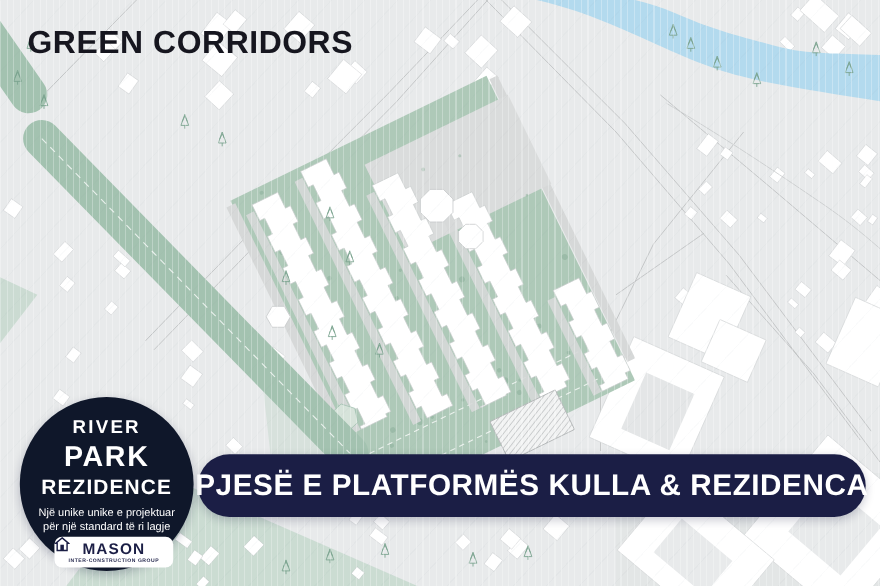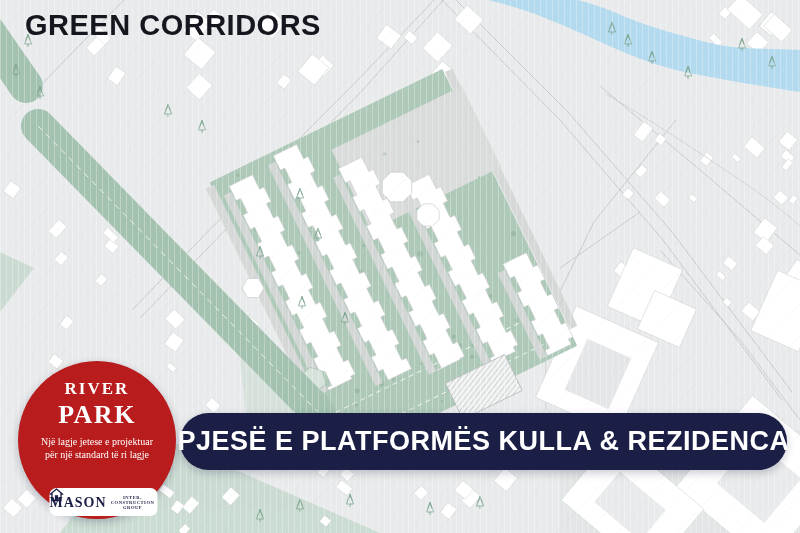--- a/index.html
+++ b/index.html
@@ -8,37 +8,37 @@
     font-family:"Liberation Sans",sans-serif;background:#e8eaeb;
   }
   .stage svg{position:absolute;left:0;top:0;z-index:1;}
   .texture{
     position:absolute;inset:0;z-index:3;pointer-events:none;opacity:.55;
     background-image:
       repeating-linear-gradient(90deg, rgba(255,255,255,.5) 0 1px, rgba(255,255,255,0) 1px 6px),
       repeating-linear-gradient(133deg, rgba(130,140,146,.07) 0 1px, rgba(255,255,255,0) 1px 22px);
   }
   .title{
-    position:absolute;left:25px;top:9px;z-index:4;
+    position:absolute;left:25px;top:23px;z-index:4;
     font-size:29px;font-weight:700;letter-spacing:.5px;color:#16161f;white-space:nowrap;text-align:center;
   }
   .badge{
     position:absolute;left:18px;top:361px;width:158px;height:158px;border-radius:50%;
     z-index:6;color:#fff;text-align:center;
     box-shadow:0 3px 9px rgba(15,20,55,.25);
   }
   .badge .stack{padding-top:19px;line-height:1;}
   .badge .l1{font-size:17px;font-weight:700;letter-spacing:2px;}
   .badge .l2{font-size:26px;font-weight:700;letter-spacing:1.5px;margin-top:5px;}
   .badge .l3{font-size:19px;font-weight:700;letter-spacing:1px;margin-top:6px;}
   .badge .tag{font-size:10px;line-height:13px;margin-top:7px;font-weight:400;}
   .plate{
     position:absolute;bottom:3px;left:50%;transform:translateX(-44%);
     width:108px;height:28px;background:#fff;border-radius:7px;
-    display:flex;align-items:center;justify-content:center;gap:1px;
+    display:flex;flex-direction:column;align-items:center;justify-content:center;gap:1px;
   }
   .plate .row{display:flex;align-items:center;gap:3px;}
   .plate .mname{font-size:14px;font-weight:700;letter-spacing:1px;line-height:13px;}
   .plate .msub{font-size:4.6px;letter-spacing:.5px;font-weight:700;line-height:5px;}
   .banner{
     position:absolute;left:180px;top:413px;width:607px;height:57px;border-radius:29px;
     z-index:5;display:flex;align-items:center;justify-content:center;
     color:#fff;font-size:27px;font-weight:700;letter-spacing:.5px;white-space:nowrap;
     box-shadow:0 3px 9px rgba(15,20,55,.22);
     text-align:center;
@@ -353,26 +353,27 @@
         <path d="M476.5,506 L480,496 L483.5,506 Z"></path>
         <path d="M477.7,502.5 L480,497.5 L482.3,502.5"></path>
         <line x1="480" y1="506" x2="480" y2="509"></line>
       </g>
     </svg>
 
   <div class="texture"></div>
 
   <div class="title" style="color: rgb(22, 22, 31);">GREEN CORRIDORS</div>
 
-  <div class="badge" style="background: #b91c1c; font-family: Liberation Serif, serif;">
+  <div class="badge" style="background: #0f172a;">
     <div class="stack">
       <div class="l1">RIVER</div>
       <div class="l2">PARK</div>
+      <div class="l3">REZIDENCE</div>
       <div class="tag">
-        <div>Një lagje jetese e projektuar</div>
+        <div>Një unike unike e projektuar</div>
         <div>për një standard të ri lagje</div>
       </div>
     </div>
     <div class="plate">
       <div class="row">
         <svg width="14" height="14" viewBox="0 0 14 14">
           <path d="M7 1 L13 6 L11.5 6 L11.5 12.5 L2.5 12.5 L2.5 6 L1 6 Z" fill="none" stroke="#1b1e45" stroke-width="1.3"></path>
           <rect x="5.4" y="7.2" width="3.2" height="5.3" fill="#1b1e45"></rect>
         </svg>
         <span class="mname" style="color: rgb(27, 30, 69);">MASON</span>

